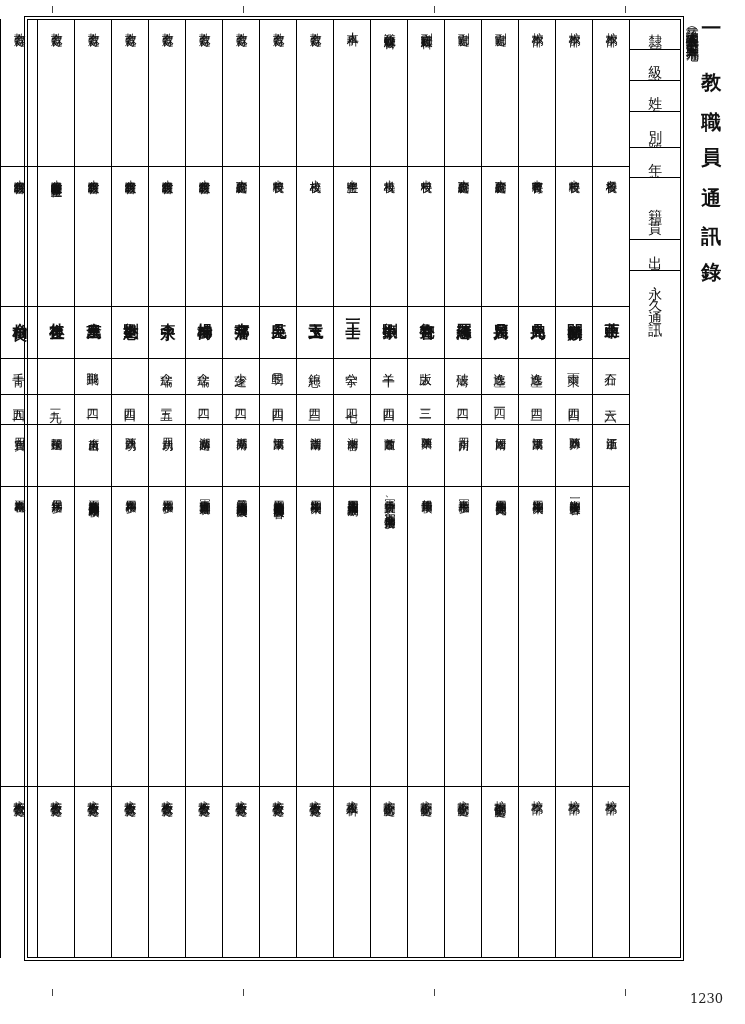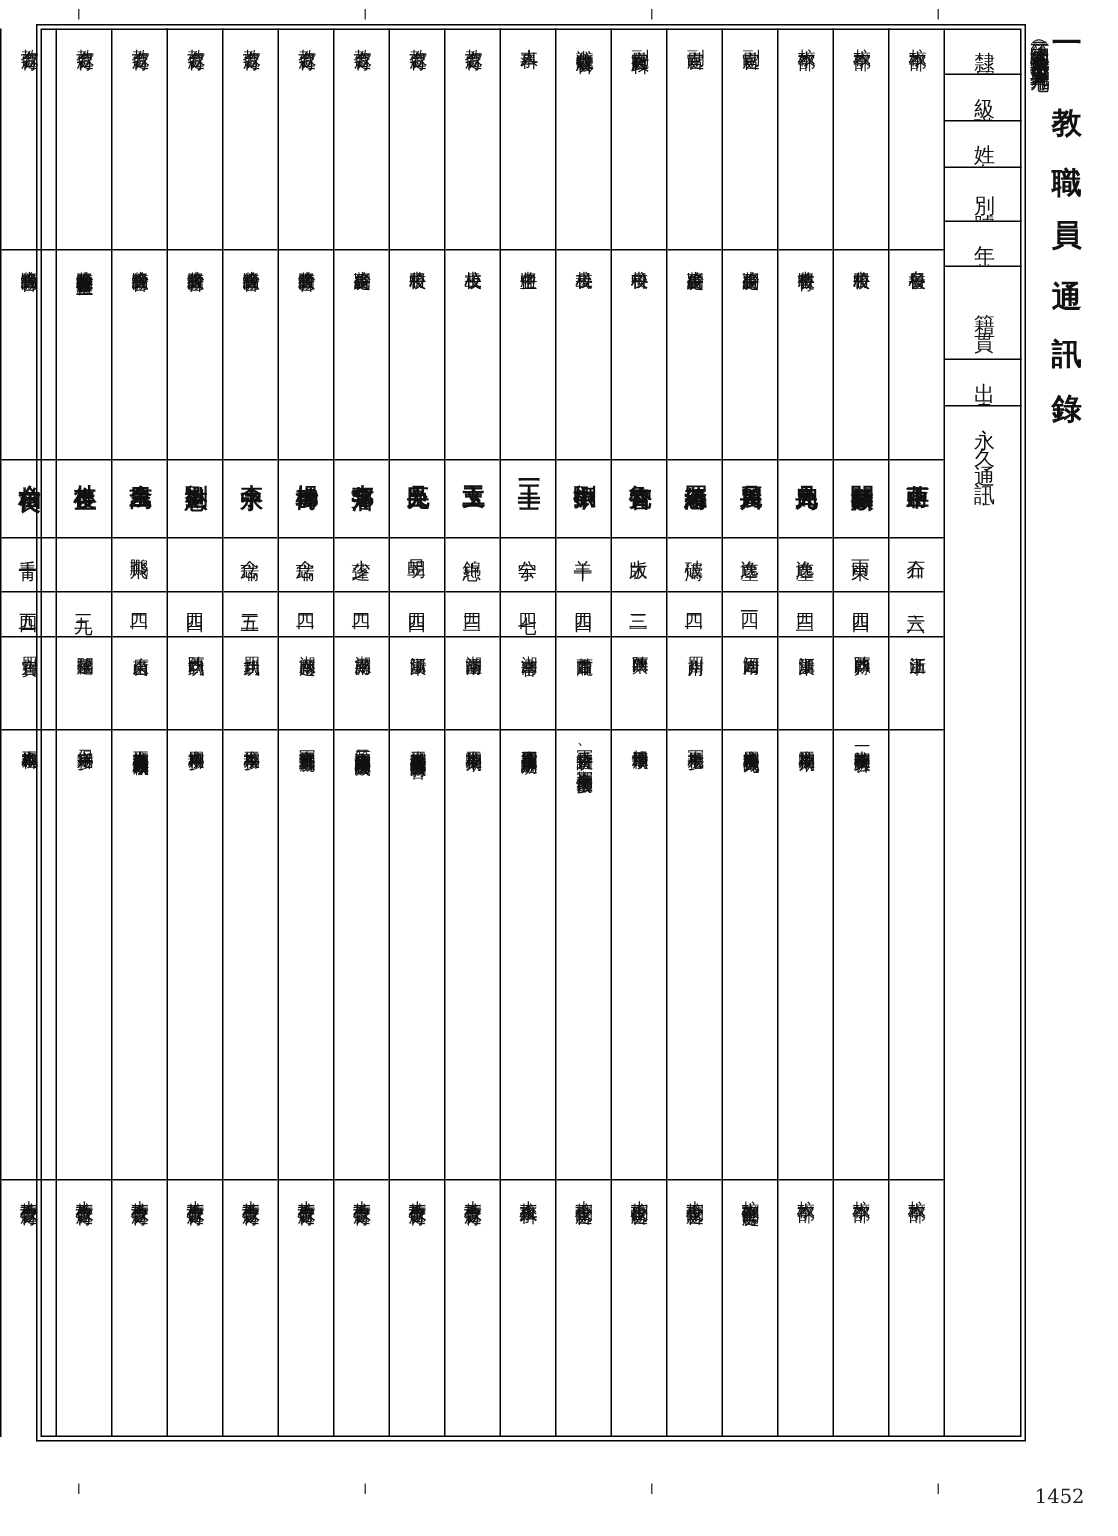--- a/index.html
+++ b/index.html
@@ -680,14 +680,14 @@
           <div class="vtext">本校教育處</div>
         </div>
       </div>
     </div>
 
   <div class="title-block">
     <div class="vtext doc-subtitle">第二總隊（一九四八年七月七日至一九四九年七月）</div>
     <div class="vtext doc-title">一 教 職 員 通 訊 錄</div>
   </div>
 
-  <div class="page-number">1452</div>
+  <div class="page-number">1230</div>
 </div>
 
 </body></html>

